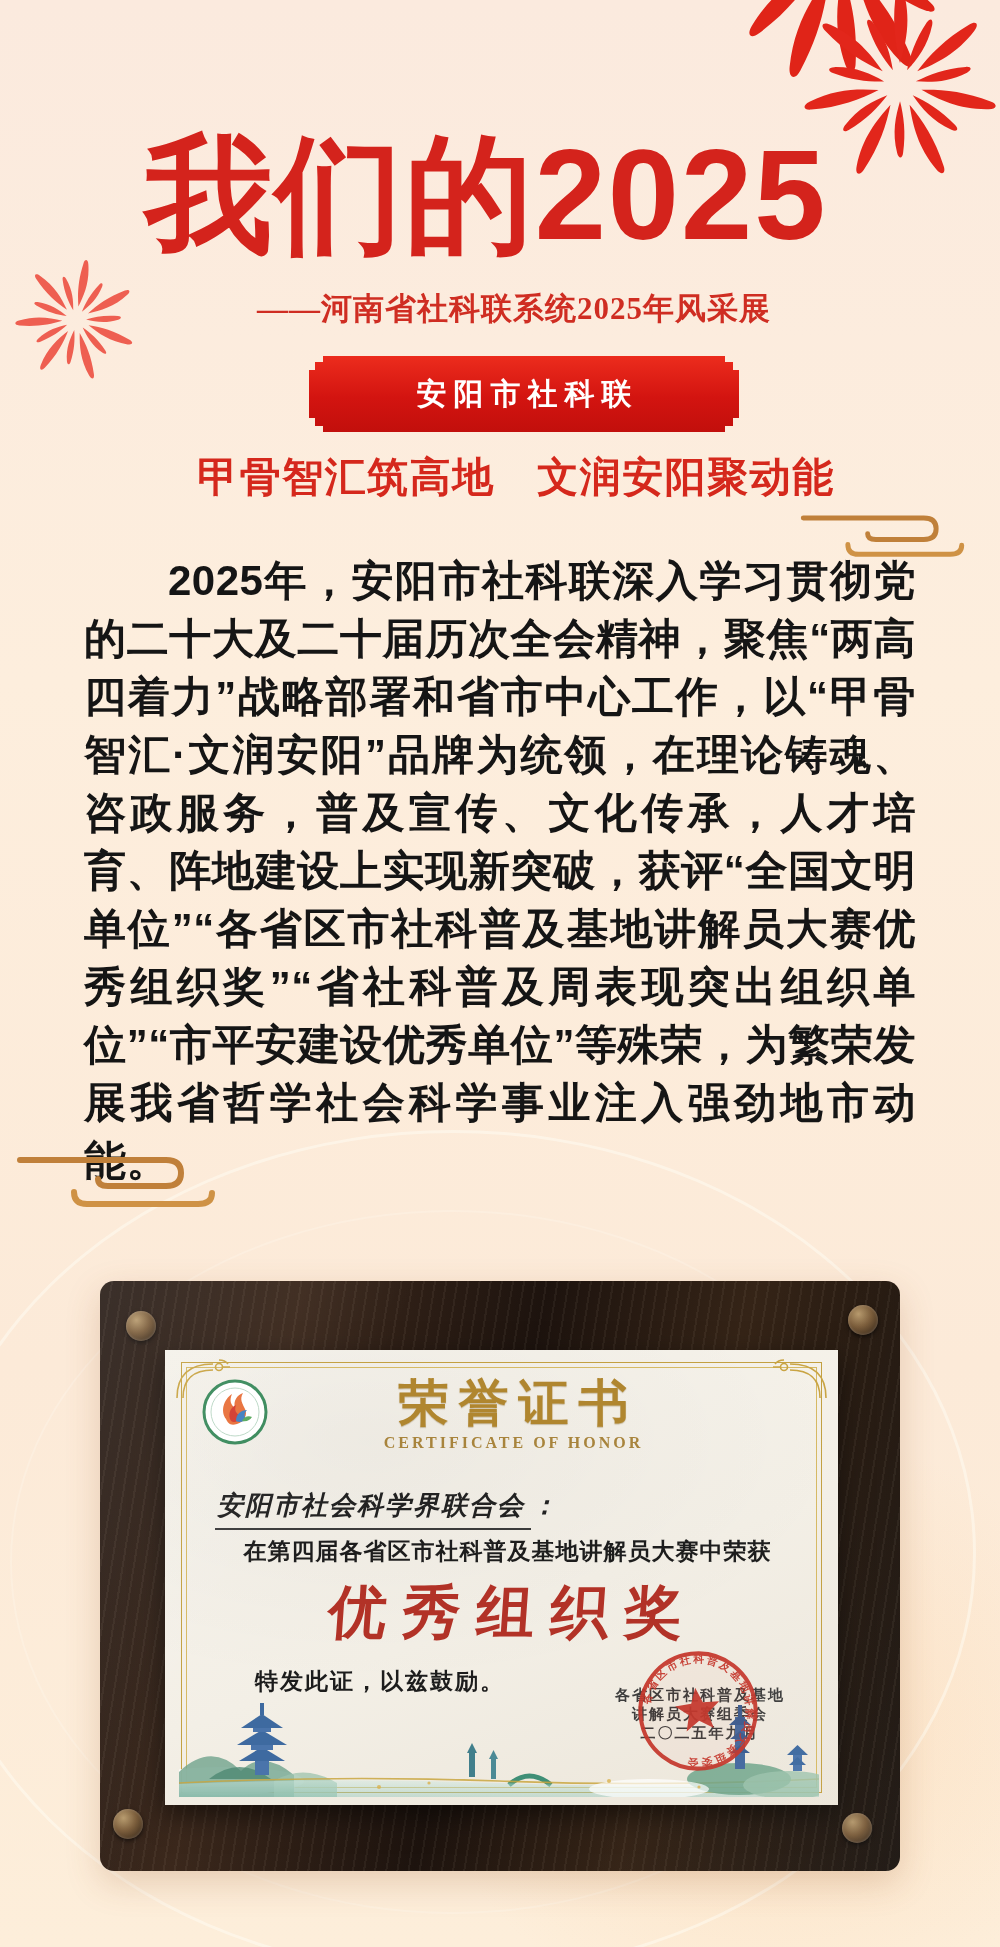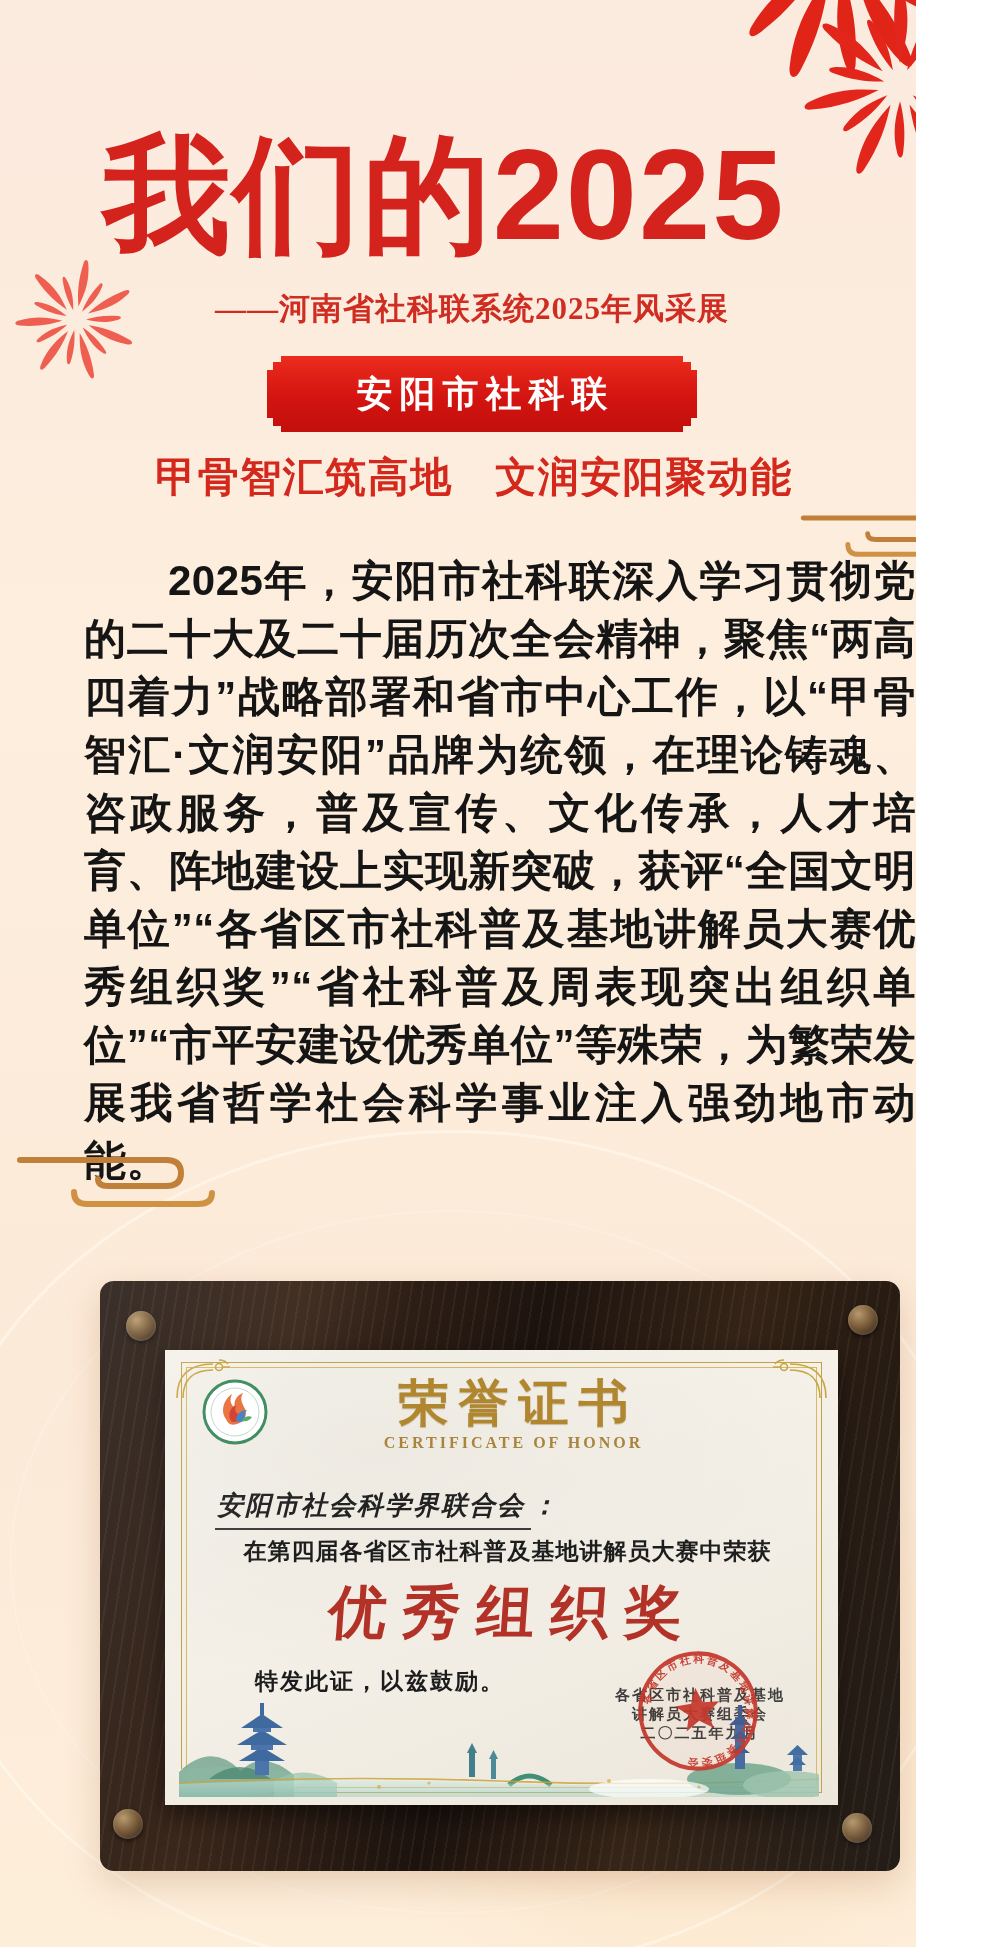--- a/index.html
+++ b/index.html
@@ -1,17 +1,17 @@
 <!DOCTYPE html>
 <html><head>
 <meta charset="utf-8">
 <style>
   html,body{margin:0;padding:0;}
   .poster{
-    position:relative; width:916px; height:1947px; overflow:hidden;
+    position:relative; width:1000px; height:1947px; overflow:hidden;
     background:linear-gradient(180deg,#fbeade 0%,#fdeedd 35%,#fcead8 70%,#fdeeda 100%);
     font-family:"Liberation Sans","DejaVu Sans",sans-serif;
   }
   .glow-br{position:absolute;right:-120px;bottom:-80px;width:700px;height:600px;
     background:radial-gradient(closest-side,rgba(250,205,155,.35),rgba(250,205,155,0));pointer-events:none;}
   .ring{position:absolute;left:-70px;top:1130px;width:1040px;height:840px;border-radius:50%;
     border:3px solid rgba(255,252,244,.75);opacity:.65;pointer-events:none;}
   .ring2{position:absolute;left:10px;top:1210px;width:880px;height:700px;border-radius:50%;
     border:2px solid rgba(255,252,244,.5);opacity:.5;pointer-events:none;}
 
@@ -28,21 +28,21 @@
     position:absolute;left:0;right:0;top:288px;text-align:center;transform:translateX(14px);
     font-family:"Liberation Serif","DejaVu Serif",serif;
     font-size:31px;font-weight:700;color:#cf2d22;letter-spacing:1px;
   }
   .badge{
     position:absolute;left:50%;top:356px;transform:translateX(-50%) translateX(24px);
     width:430px;height:76px;display:flex;align-items:center;justify-content:center;
     background:linear-gradient(180deg,#ec2c1d,#d31410 55%,#c20f0c);
     clip-path:polygon(14px 0,calc(100% - 14px) 0,calc(100% - 14px) 6px,calc(100% - 6px) 6px,calc(100% - 6px) 14px,100% 14px,100% calc(100% - 14px),calc(100% - 6px) calc(100% - 14px),calc(100% - 6px) calc(100% - 6px),calc(100% - 14px) calc(100% - 6px),calc(100% - 14px) 100%,14px 100%,14px calc(100% - 6px),6px calc(100% - 6px),6px calc(100% - 14px),0 calc(100% - 14px),0 14px,6px 14px,6px 6px,14px 6px);
   }
-  .badge span{font-size:36px;font-weight:900;color:#ffffff;letter-spacing:7px;text-indent:7px;}
+  .badge span{font-size:30px;font-weight:900;color:#ffffff;letter-spacing:7px;text-indent:7px;}
   .slogan{
     position:absolute;left:0;right:0;top:450px;text-align:center;transform:translateX(16px);
     font-size:41px;font-weight:800;color:#d5281c;letter-spacing:1.5px;
   }
   .cloud{position:absolute;}
   .cloud-right{left:800px;top:502px;}
   .cloud-left{left:16px;top:1148px;}
 
   .body-text{
     position:absolute;left:84px;top:552px;width:832px;margin:0;

